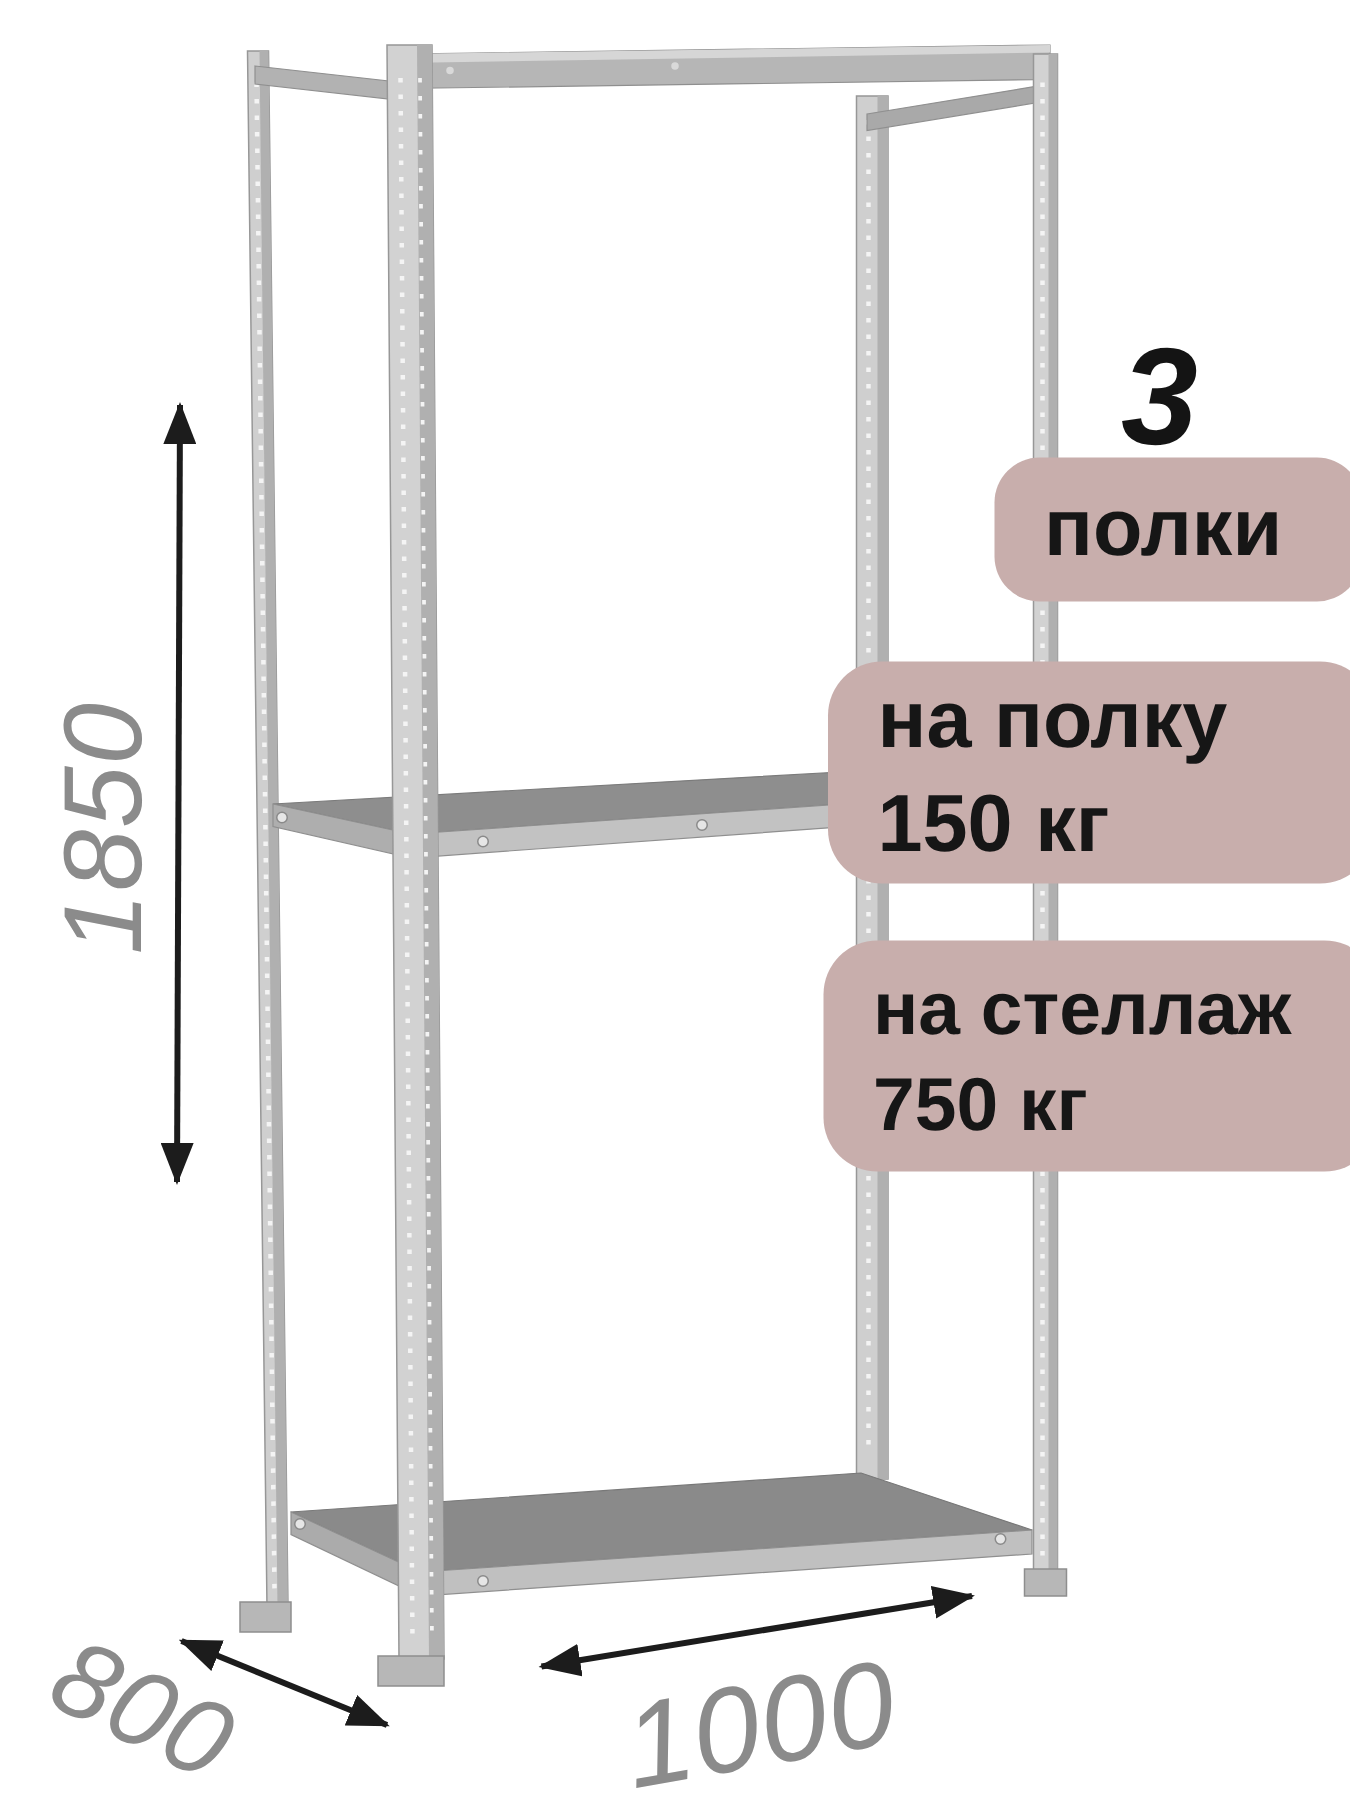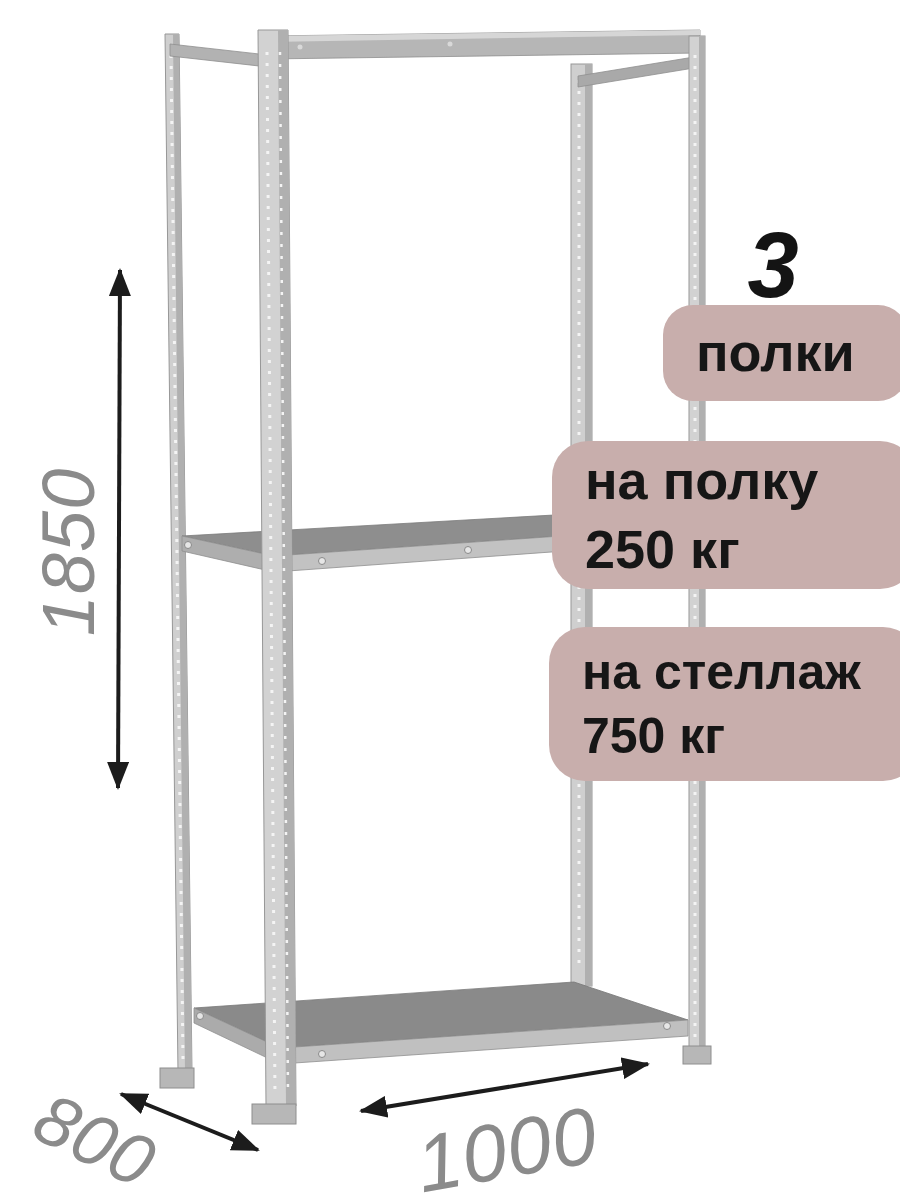--- a/index.html
+++ b/index.html
@@ -139,21 +139,21 @@
   <div class="dim dim-width">1000</div>
 
   <div class="count">3</div>
 
   <div class="badge badge-count">
     <span>полки</span>
   </div>
 
   <div class="badge badge-shelf">
     <div>на полку</div>
-    <div>250 кг</div>
+    <div>150 кг</div>
   </div>
 
   <div class="badge badge-rack">
     <div>на стеллаж</div>
     <div>750 кг</div>
   </div>
 
 </div>
 
 </body></html>

